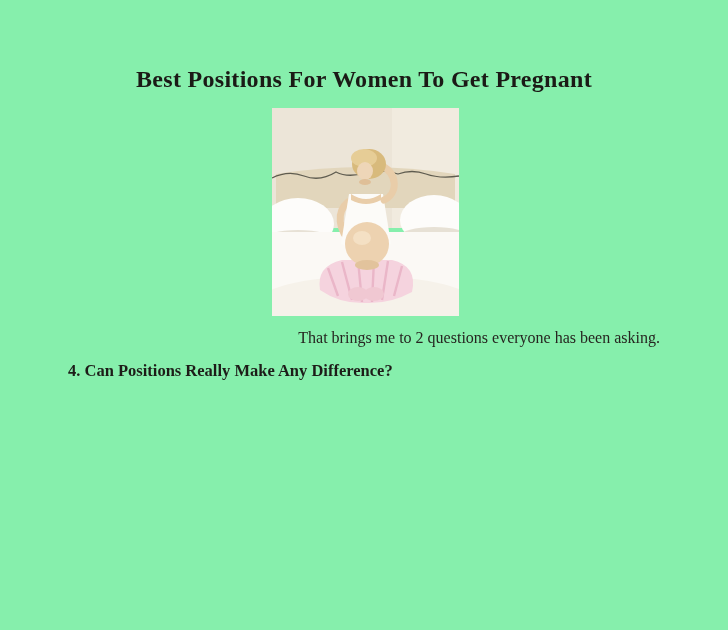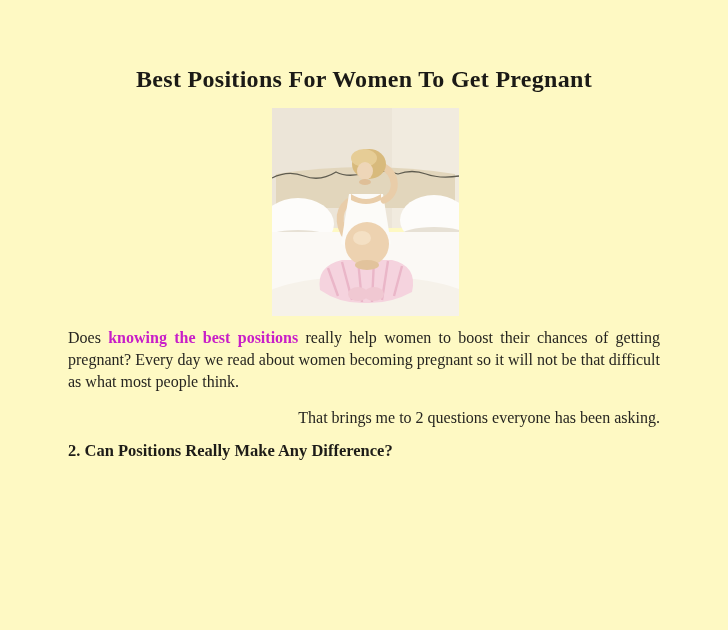--- a/index.html
+++ b/index.html
@@ -1,20 +1,20 @@
 <!DOCTYPE html>
 <html><head>
 <meta charset="utf-8">
 <style>
   html, body { margin: 0; padding: 0; }
   .page {
     position: relative;
     width: 728px;
     height: 630px;
-    background: #fef9c3;
+    background: #86efac;
     overflow: hidden;
     font-family: "Liberation Serif", "DejaVu Serif", serif;
   }
   .page-title {
     position: absolute;
     top: 63px;
     left: 0;
     width: 728px;
     margin: 0;
     text-align: center;
@@ -110,22 +110,21 @@
           <ellipse cx="97" cy="56" rx="17" ry="15" fill="#d8ba7c"></ellipse>
           <ellipse cx="92" cy="50" rx="13" ry="9" fill="#e6cd96"></ellipse>
           <ellipse cx="93" cy="63" rx="8" ry="9" fill="#eed6b8"></ellipse>
           <ellipse cx="93" cy="74" rx="6" ry="3" fill="#dfbf98"></ellipse>
         </g>
       </g>
     </svg>
   </div>
 
   <div class="article">
-    <p><span>Does </span><span class="accent-link">knowing the best positions</span><span> really help women to boost their chances of getting pregnant? Every day we read about women becoming pregnant so it will not be that difficult as what most people think.</span></p>
 
 
     <p class="single">That brings me to 2 questions everyone has been asking.</p>
 
-    <h2 class="section-heading">2. Can Positions Really Make Any Difference?</h2>
+    <h2 class="section-heading">4. Can Positions Really Make Any Difference?</h2>
 
   </div>
 
 </div>
 
 </body></html>

